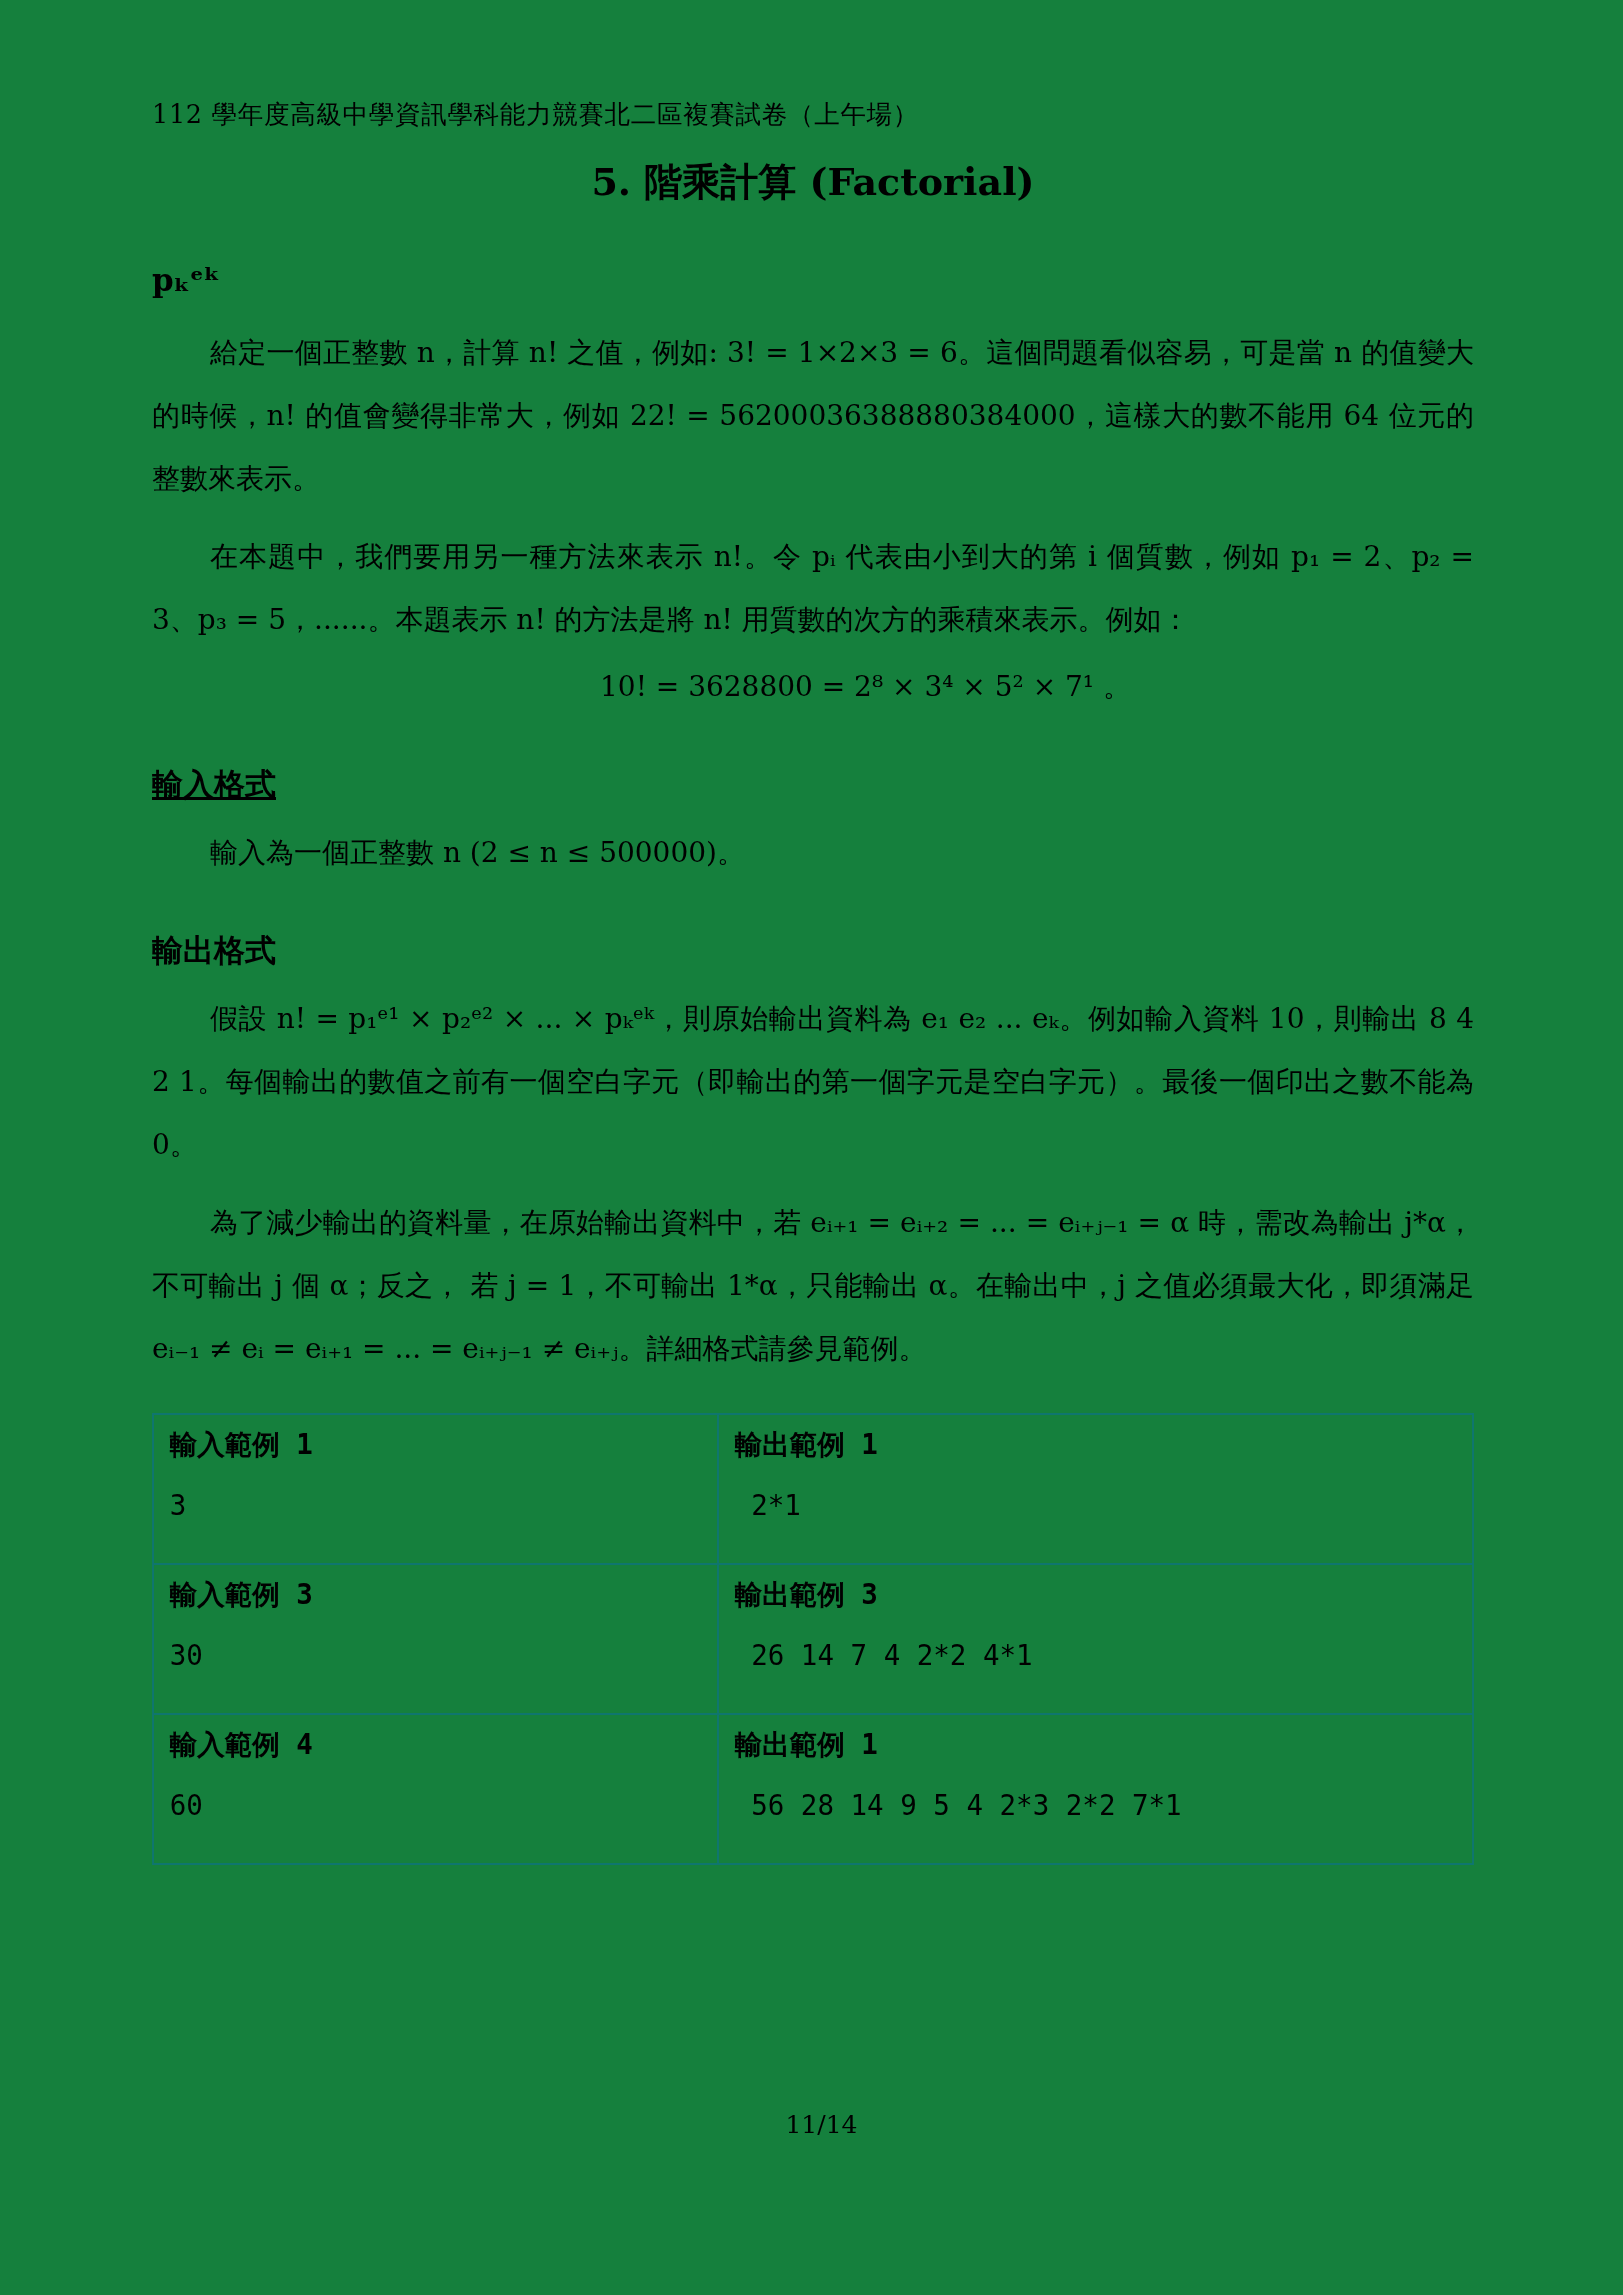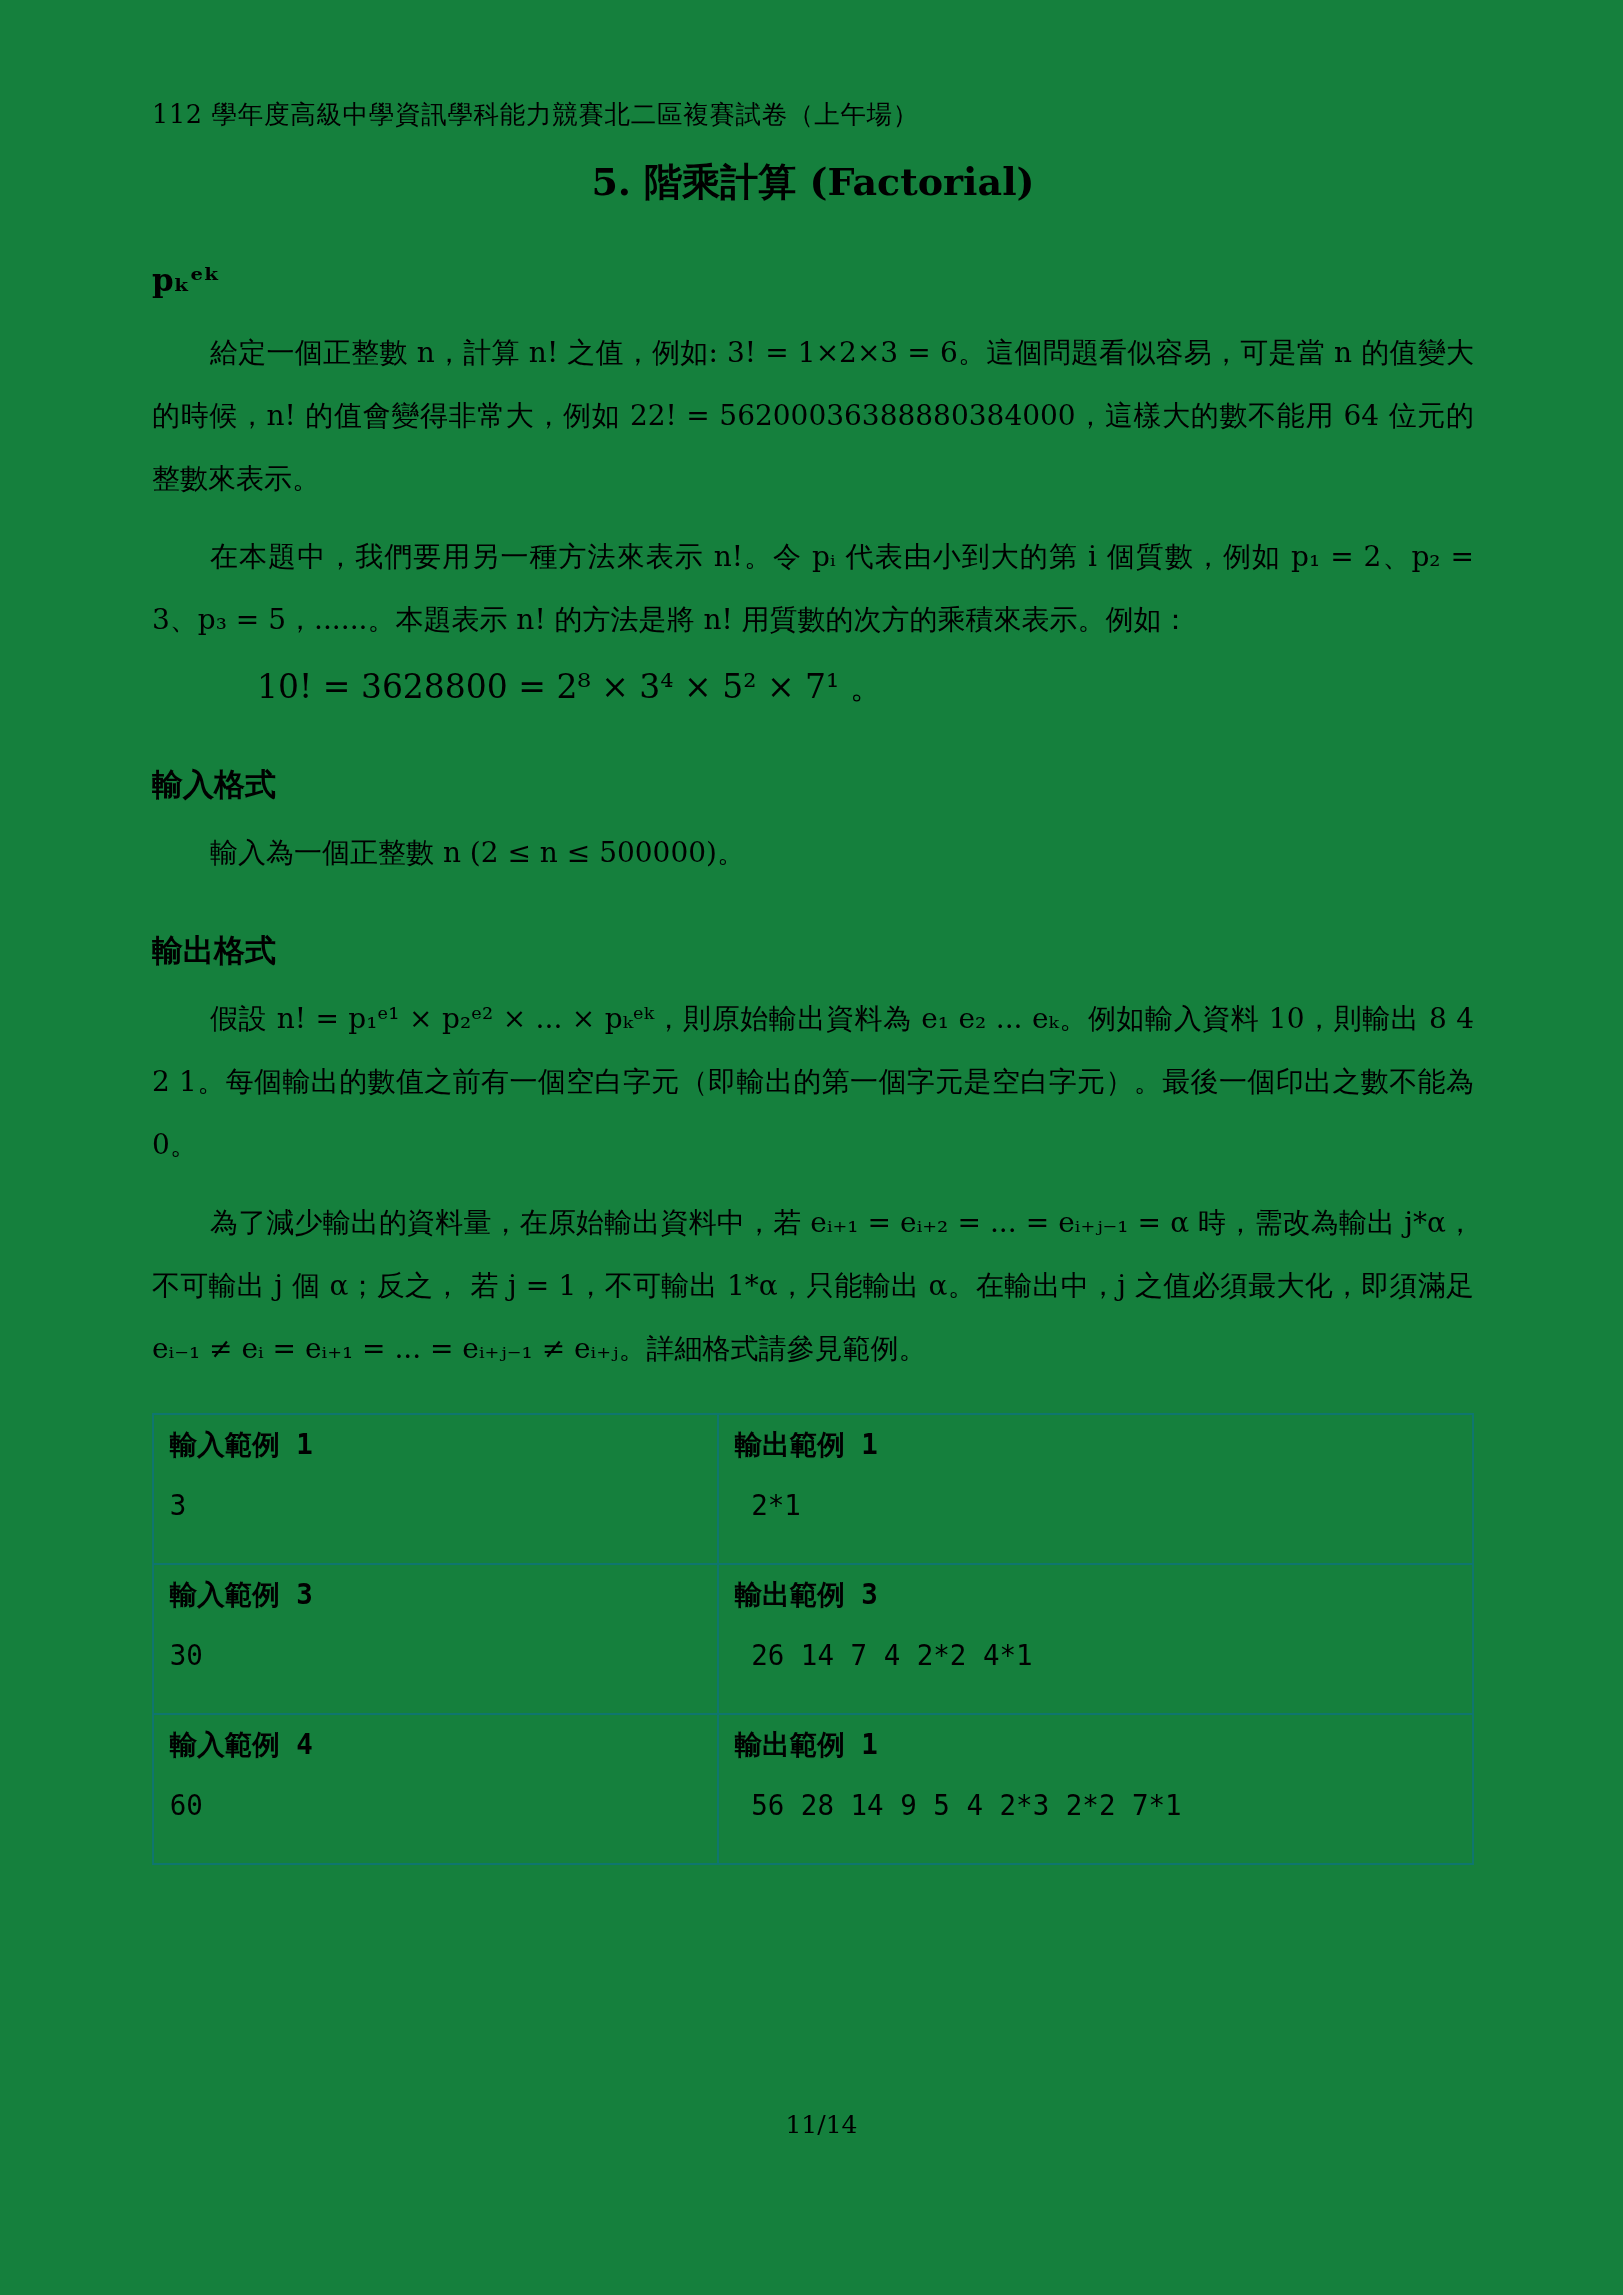--- a/index.html
+++ b/index.html
@@ -24,38 +24,39 @@
     font-size: 38px;
     line-height: 50px;
     font-weight: bold;
   }
   .section-heading {
     font-size: 31px;
     line-height: 38px;
     font-weight: bold;
   }
   .h-problem { margin-top: 54px; }
-  .h-input   { margin-top: 47px; }
+  .h-input   { margin-top: 47px; text-decoration: underline; }
   .h-output  { margin-top: 47px; }
   .para {
     font-size: 28px;
     line-height: 63px;
     text-align: justify;
     text-indent: 58px;
   }
   .p-first  { margin-top: 21.6px; }
   .p-second { margin-top: 15.7px; }
   .p-input  { margin-top: 18.3px; }
   .p-out1   { margin-top: 18.3px; }
   .p-out2   { margin-top: 14.4px; }
   .formula-line {
     margin-top: 3.3px;
-    font-size: 33px;
+    font-size: 28px;
     line-height: 63px;
     padding-left: 105px;
+    text-align: center;
   }
   .examples-table {
     width: 100%;
     margin-top: 33px;
     border-collapse: collapse;
     table-layout: fixed;
   }
   .examples-table td {
     border: 2px solid #0f766e;
     vertical-align: top;

